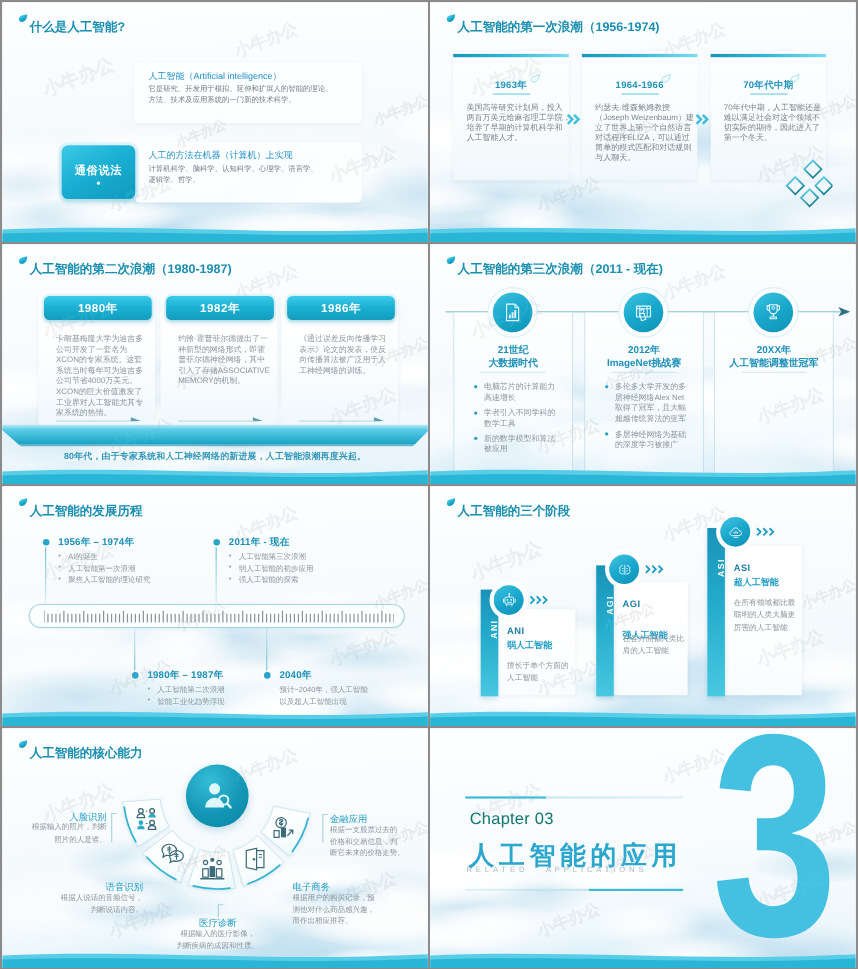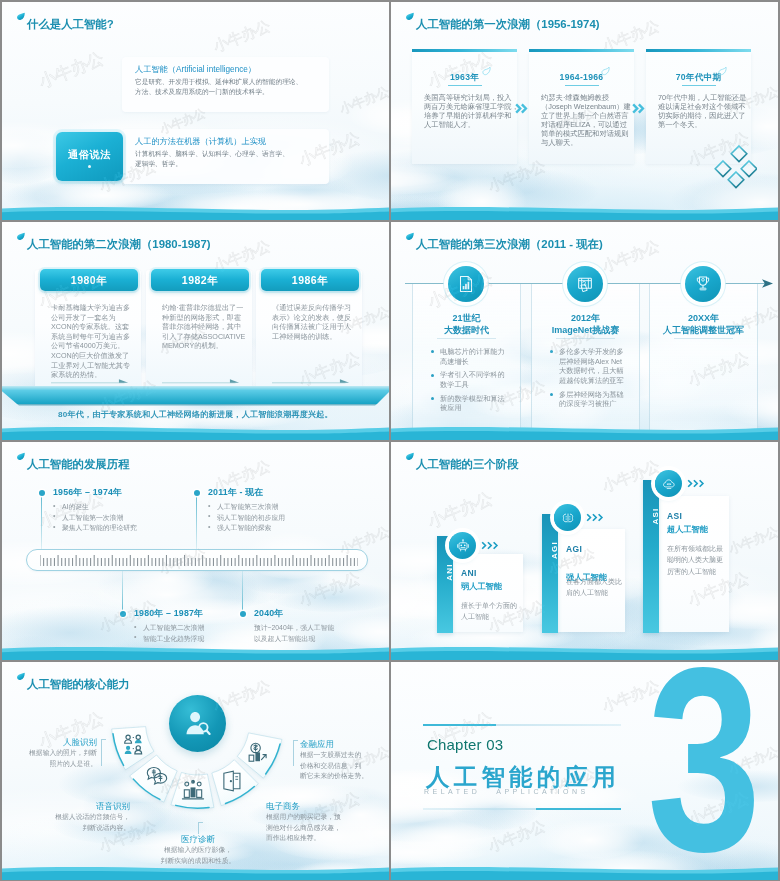--- a/index.html
+++ b/index.html
@@ -568,21 +568,21 @@
         </svg>
       </div>
       <div class="s4-panel" style="left:140px">
         <div class="s4-h1">2012年</div>
         <div class="s4-h2">ImageNet挑战赛</div>
         <div class="s4-sep"></div>
         <ul class="s4-ul">
           <li>
             <span class="bl">多伦多大学开发的多</span>
             <span class="bl">层神经网络Alex Net</span>
-            <span class="bl">大数据时代，且大幅</span>
+            <span class="bl">取得了冠军，且大幅</span>
             <span class="bl">超越传统算法的亚军</span>
           </li>
           <li>
             <span class="bl">多层神经网络为基础</span>
             <span class="bl">的深度学习被推广</span>
           </li>
         </ul>
       </div>
       <div class="s4-circ" style="left:176px">
         <svg viewBox="0 0 24 24">

